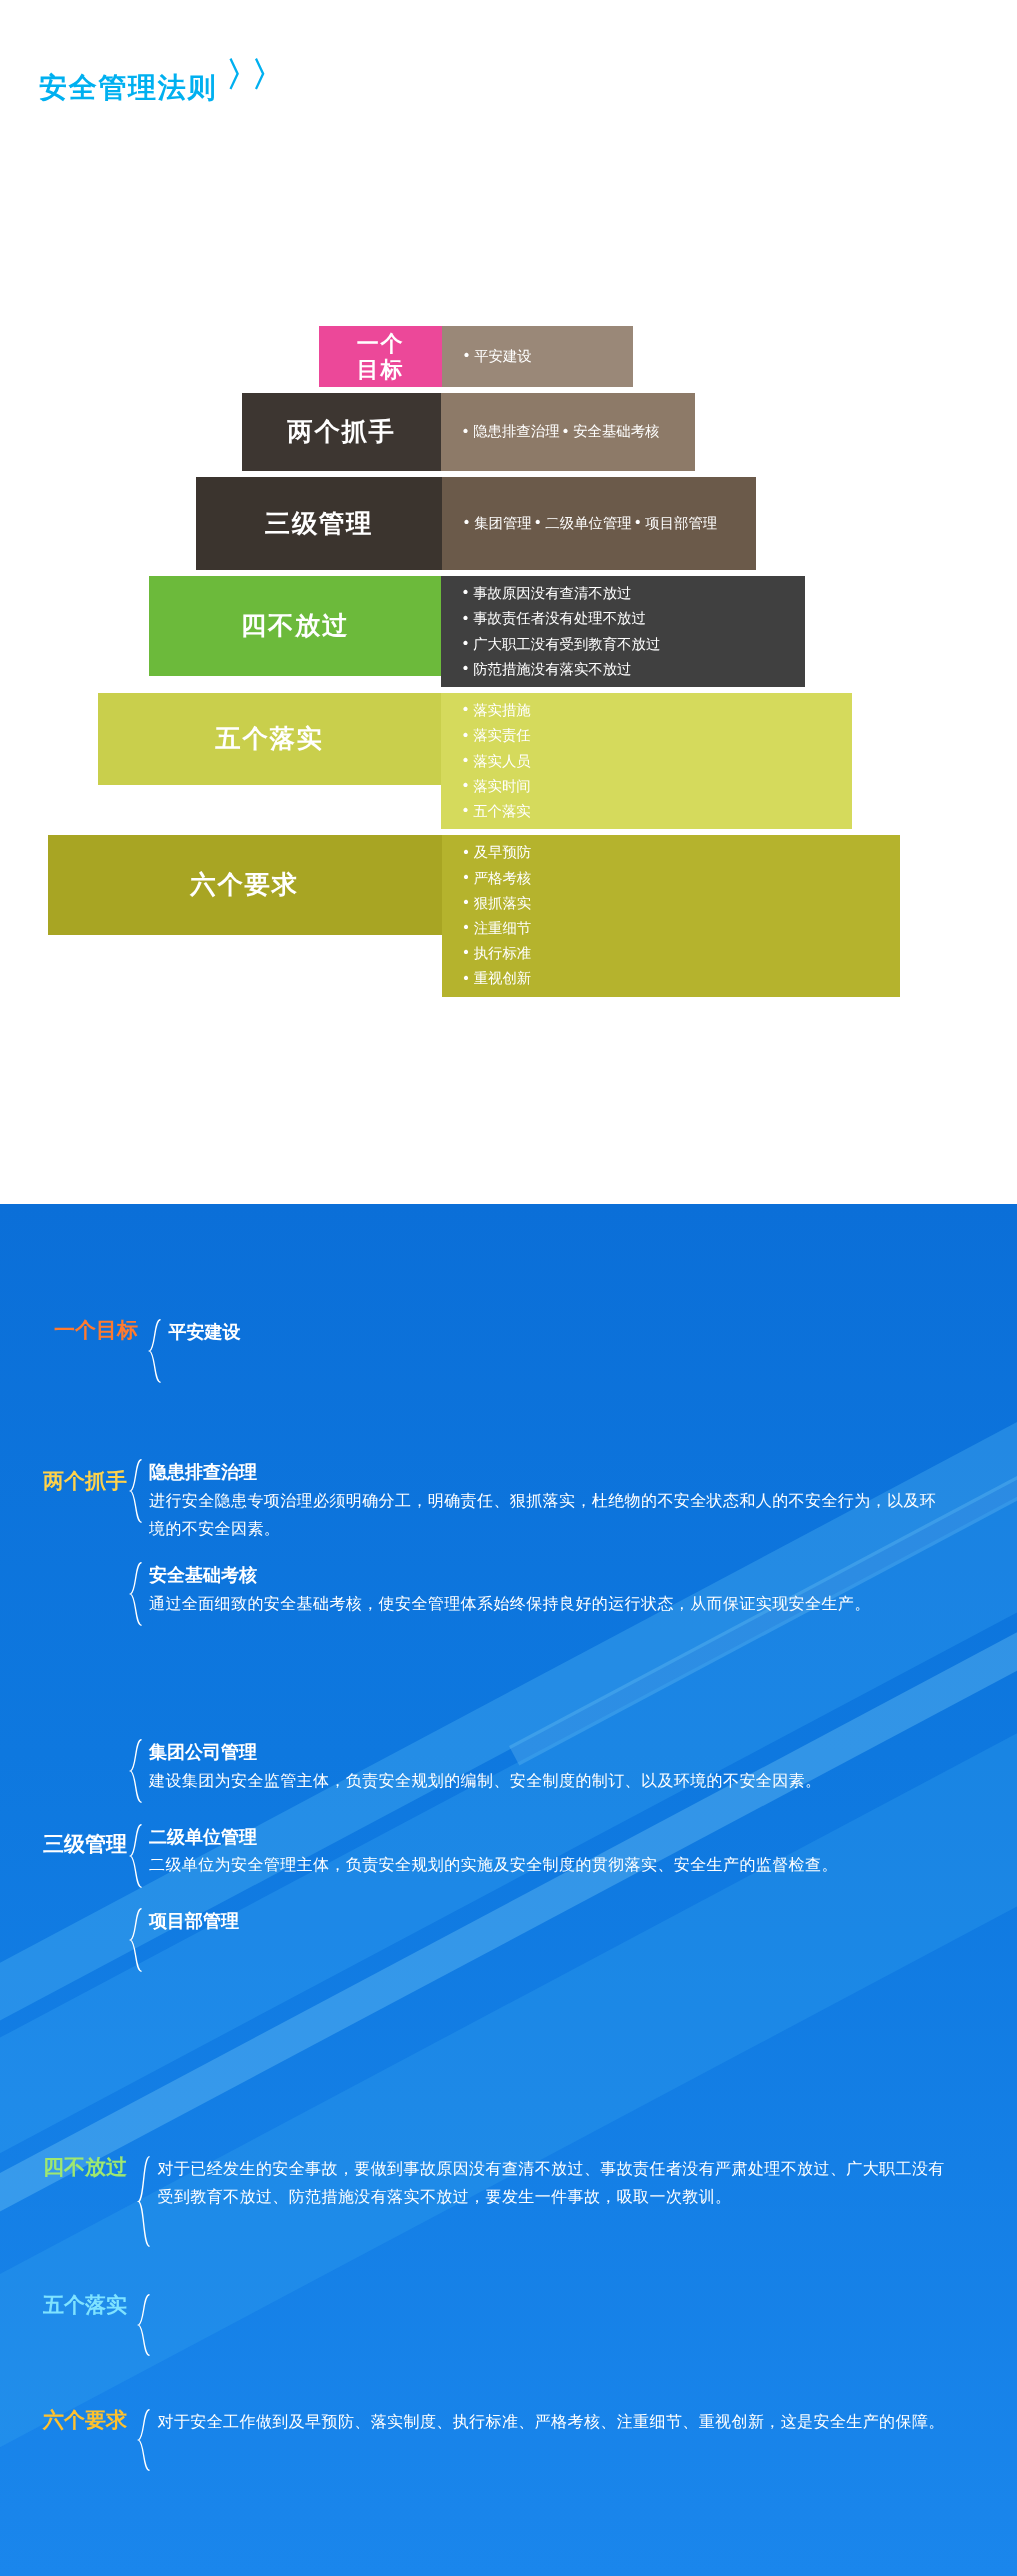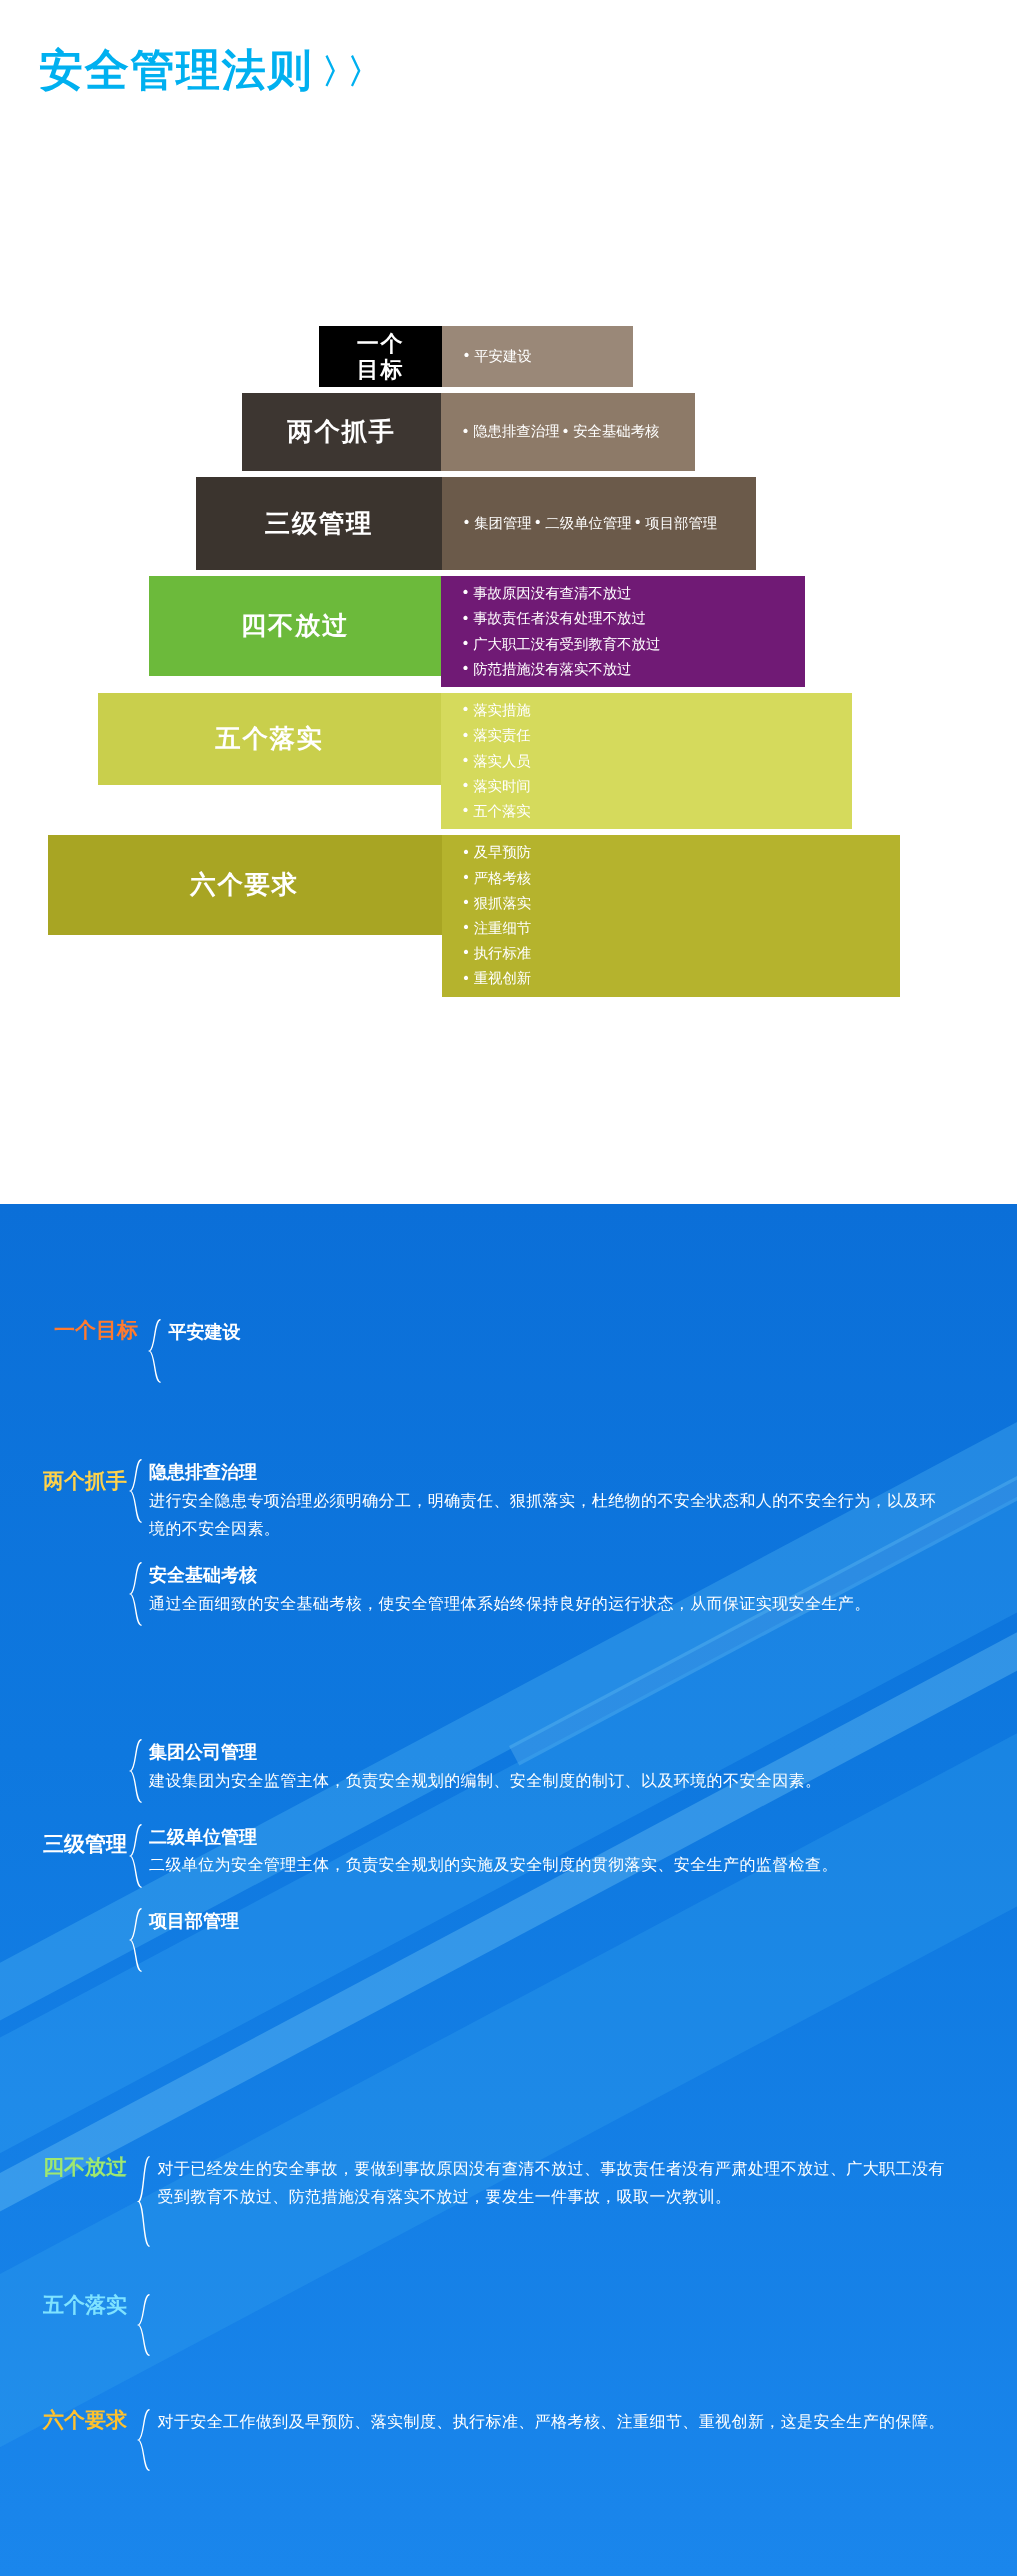--- a/index.html
+++ b/index.html
@@ -27,25 +27,26 @@
   }
   .title-wrap {
     position: absolute;
     left: 39px;
     top: 41px;
     display: flex;
     align-items: center;
     gap: 5.1px;
   }
   .title-text {
-    font-size: 44px;
+    font-size: 28px;
     font-weight: bold;
     color: #00b0f0;
     letter-spacing: 1.7px;
     font-family: "DejaVu Sans", "Liberation Sans", sans-serif;
+    margin-top: 28px;
   }
   .title-chev {
     color: #00b0f0;
     font-size: 34px;
     font-weight: bold;
     line-height: 1;
     letter-spacing: -8.5px;
     margin-left: 3.4px;
   }
 
@@ -96,31 +97,31 @@
   .pbody li:before {
     content: "•";
     position: absolute;
     left: 1.7px;
     top: -0.8px;
   }
   .pbody.two-col li { width: 50%; }
   .pbody.two-col.wide li { width: 47%; }
 
   
-  .row1 .plabel { width: 123px; height: 61px; background: #000000; font-size: 22px; line-height: 1.15; flex-direction: column; }
+  .row1 .plabel { width: 123px; height: 61px; background: #ec4899; font-size: 22px; line-height: 1.15; flex-direction: column; }
   .row1 .pbody { width: 191px; background: #9a8878; font-size: 14.4px; }
 
   .row2 .plabel { width: 199px; height: 78px; background: #3d3631; font-size: 25.4px; }
   .row2 .pbody { width: 254px; background: #8d7a68; font-size: 14.4px; }
 
   .row3 .plabel { width: 246px; height: 93px; background: #3b342e; font-size: 25.4px; }
   .row3 .pbody { width: 314px; background: #6b5a4a; font-size: 14.4px; }
 
   .row4 .plabel { width: 292px; height: 100px; background: #6cba3b; font-size: 25.4px; }
-  .row4 .pbody { width: 364px; background: #701a75; font-size: 14.4px; }
+  .row4 .pbody { width: 364px; background: #404040; font-size: 14.4px; }
 
   .row5 .plabel { width: 343px; height: 92px; background: #c9cf4c; font-size: 25.4px; }
   .row5 .pbody { width: 411px; background: #d5da5c; font-size: 14.4px; }
 
   .row6 .plabel { width: 394px; height: 100px; background: #a8a523; font-size: 25.4px; }
   .row6 .pbody { width: 458px; background: #b5b32d; font-size: 14.4px; }
 
   .stripes {
     background-image: repeating-linear-gradient(-45deg, rgba(255,255,255,0.13) 0px, rgba(255,255,255,0.13) 1.7px, rgba(255,255,255,0) 1.7px, rgba(255,255,255,0) 12px);
   }

